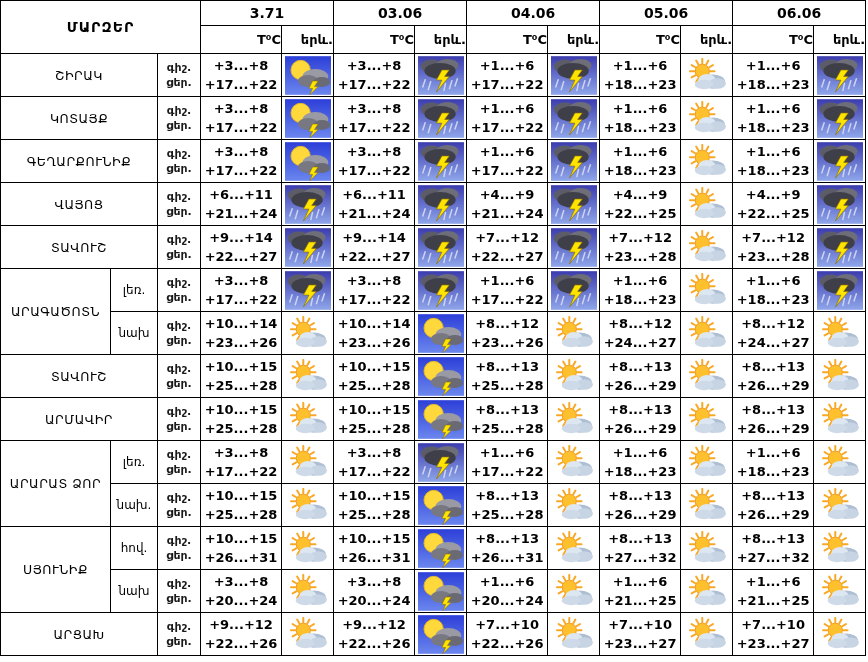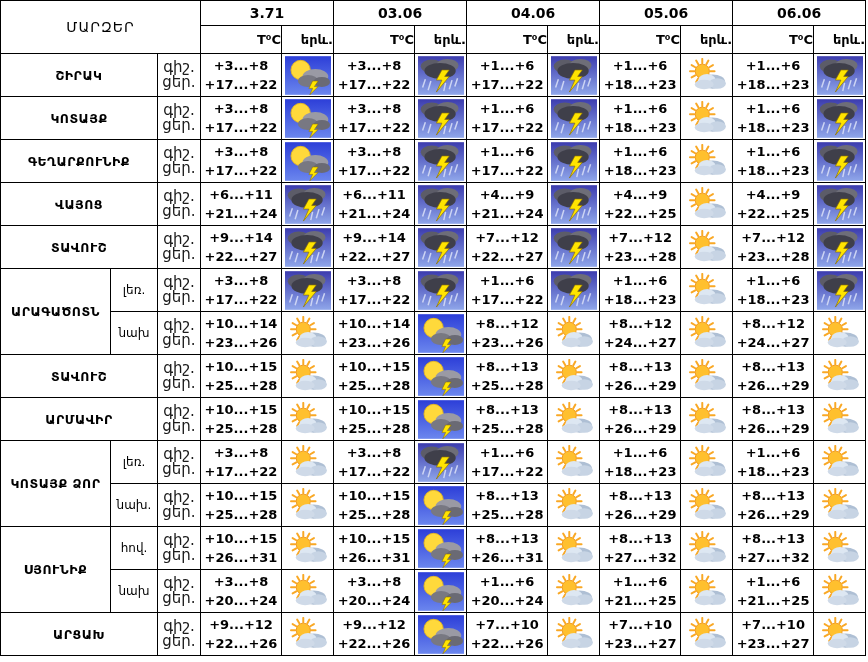--- a/index.html
+++ b/index.html
@@ -1,24 +1,24 @@
 <!DOCTYPE html>
 <html><head>
 <meta charset="utf-8">
 <style>
   html,body{margin:0;padding:0;background:#fff;}
   body{width:868px;font-family:"DejaVu Sans",sans-serif;color:#000;}
   table{border-collapse:collapse;table-layout:fixed;width:866px;margin:0;}
   th,td{border:1.5px solid #000;padding:0;text-align:center;vertical-align:middle;overflow:hidden;background:#fff;}
-  th.regions{font-size:14px;font-weight:normal;letter-spacing:1px;}
+  th.regions{font-size:14px;font-weight:bold;letter-spacing:1px;}
   th.date{font-size:14px;font-weight:bold;height:24px;}
   th.tc,th.ph{font-size:13px;font-weight:bold;height:27px;text-align:right;}
-  td.region{font-weight:bold;font-size:12.5px;letter-spacing:0.5px;}
+  td.region{font-weight:normal;font-size:12.5px;letter-spacing:0.5px;}
   td.subzone{font-weight:normal;font-size:12px;}
-  td.dn{font-size:15px;color:#1a1a1a;line-height:15px;font-weight:normal;}
+  td.dn{font-size:11px;color:#1a1a1a;line-height:15px;font-weight:bold;}
   td.dn div{padding:0 2px;}
   td.temp{font-weight:bold;font-size:13px;}
   td.temp div{line-height:19px;}
   td.icon{padding:0;}
   td.icon .icw{display:flex;align-items:center;justify-content:center;width:100%;height:100%;}
   tbody tr{height:43px;}
 </style>
 </head>
 <body>
 
@@ -1364,21 +1364,21 @@
  <circle cx="18" cy="14" r="7.5" fill="#ffc02e" stroke="#f09819" stroke-width="1"></circle>
  <ellipse cx="29" cy="25" rx="13" ry="7.5" fill="#aebfd4"></ellipse>
  <ellipse cx="23" cy="23" rx="9" ry="6" fill="#dde7f2"></ellipse>
  <ellipse cx="34" cy="27" rx="9" ry="5.5" fill="#c7d4e4"></ellipse>
  <ellipse cx="20" cy="28" rx="10" ry="5" fill="#cfdae8"></ellipse>
 </svg>
           </span>
         </td>
       </tr>
       <tr>
-        <td class="region" rowspan="2">ԿՈՏԱՅՔ ՁՈՐ</td>
+        <td class="region" rowspan="2">ԱՐԱՐԱՏ ՁՈՐ</td>
         <td class="subzone">լեռ.</td>
         <td class="dn">
           <div>գիշ.</div>
           <div>ցեր.</div>
         </td>
         <td class="temp">
           <div>+3...+8</div>
           <div>+17...+22</div>
         </td>
         <td class="icon">

